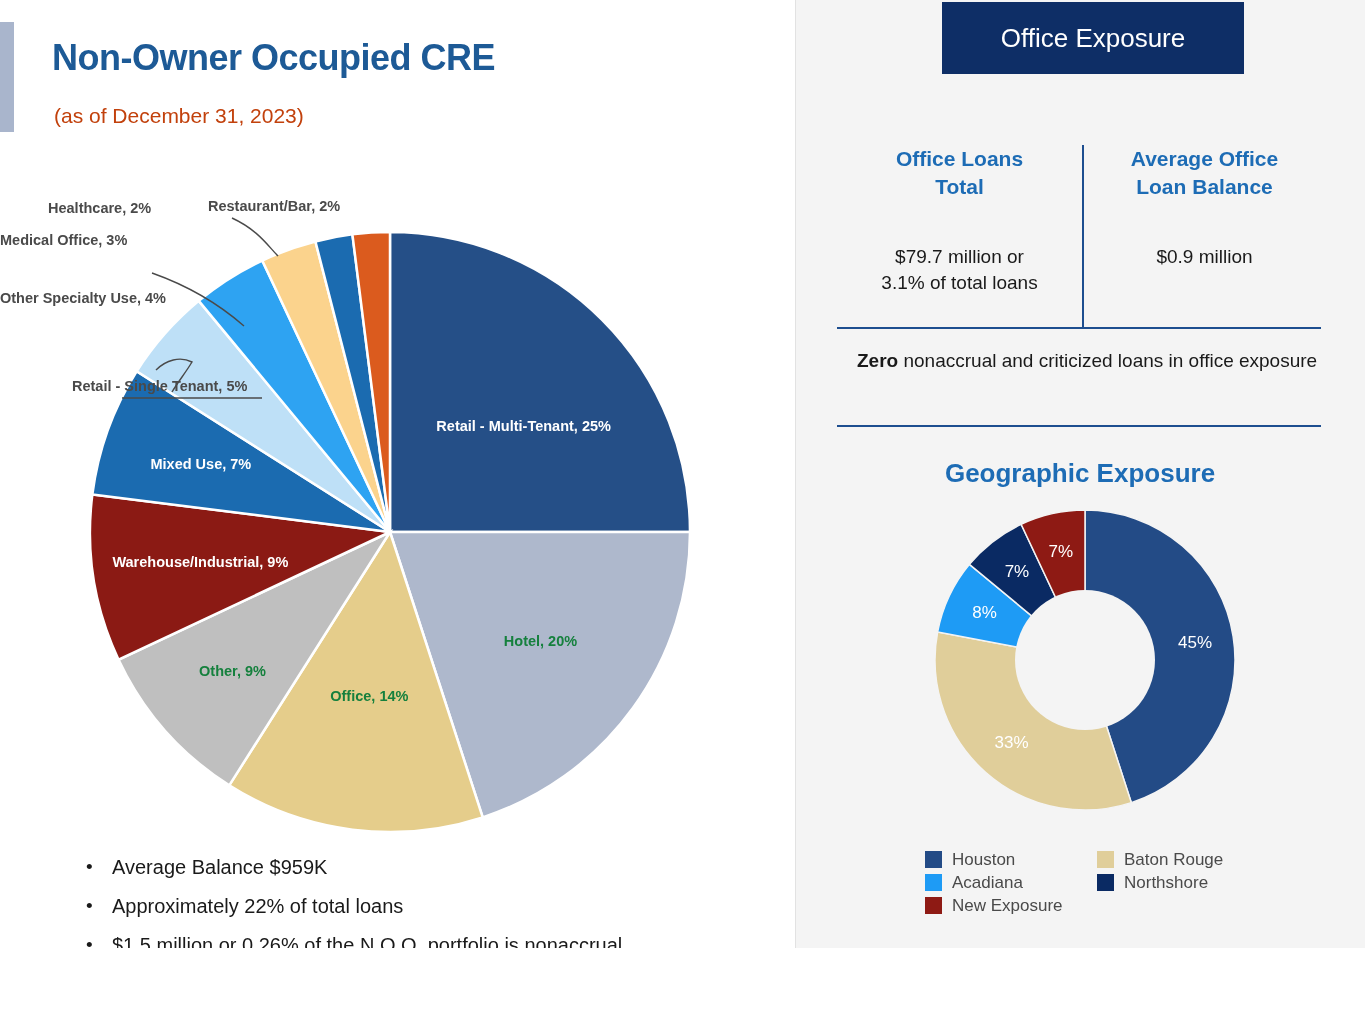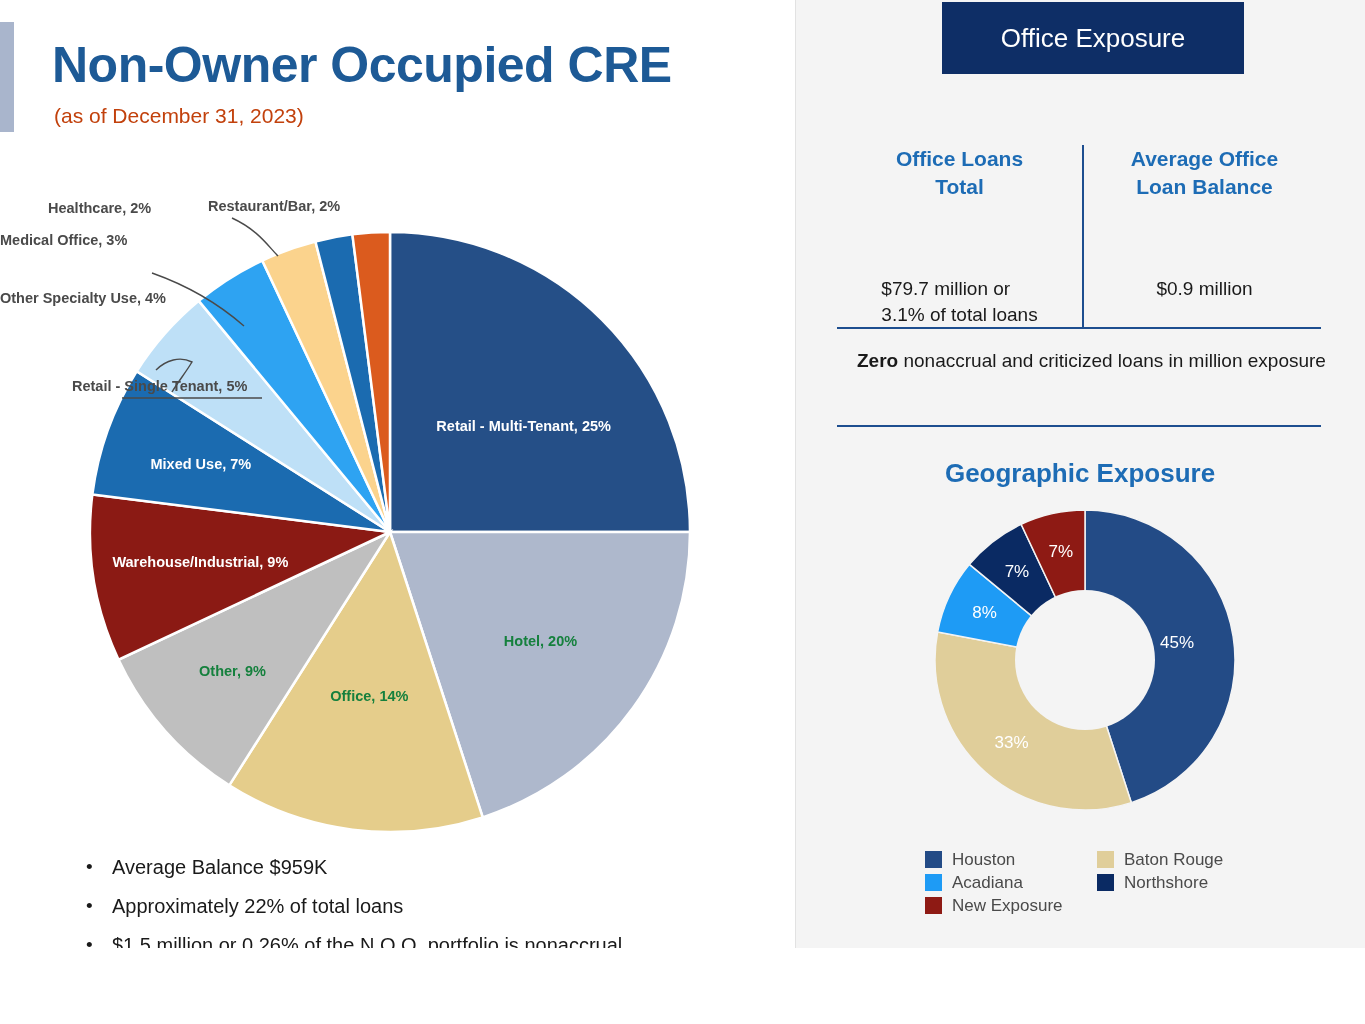--- a/index.html
+++ b/index.html
@@ -10,21 +10,21 @@
     -webkit-font-smoothing:antialiased;
   }
   
   .accent-bar{
     position:absolute;left:0;top:22px;width:14px;height:110px;
     background:#A9B5CC;
   }
   
   .title{
     position:absolute;left:52px;top:38px;
-    font-size:50px;font-weight:bold;color:#1D5A96;
+    font-size:36px;font-weight:bold;color:#1D5A96;
     letter-spacing:-0.5px;line-height:1.1;white-space:nowrap;
   }
   .subtitle{
     position:absolute;left:54px;top:104px;
     font-size:21px;color:#c2410c;font-weight:normal;white-space:nowrap;
   }
   
   .pie-wrap{position:absolute;left:0;top:160px;width:790px;height:700px;}
   .pie-svg{position:absolute;left:0;top:0;}
   .pie-label{
@@ -53,26 +53,26 @@
     position:absolute;left:147px;top:2px;width:302px;height:72px;
     background:#0E2E66;color:#ffffff;
     display:flex;align-items:center;justify-content:center;
     font-size:26px;font-weight:normal;
   }
   
   .stats{
     position:absolute;left:42px;top:145px;width:490px;height:180px;
     display:flex;
   }
-  .stat-col{flex:1;display:flex;flex-direction:column;align-items:center;gap:32px;}
+  .stat-col{flex:1;display:flex;flex-direction:column;align-items:center;}
   .stat-head{
     font-size:21px;font-weight:bold;color:#1D6CB5;text-align:center;line-height:1.35;
   }
   .stat-value{
-    margin-top:42px;font-size:19px;color:#1A1A1A;line-height:1.4;
+    margin-top:42px;font-size:19px;color:#1A1A1A;text-align:center;line-height:1.4;
   }
   .stat-vrule{
     position:absolute;left:245px;top:0;width:2px;height:182px;background:#1D4E8F;
   }
   .hrule{
     position:absolute;left:42px;width:484px;height:2px;background:#1D4E8F;
   }
   .zero-note{
     position:absolute;left:62px;top:348px;width:470px;
     font-size:19px;color:#1A1A1A;line-height:1.35;
@@ -184,40 +184,40 @@
       </div>
       <div class="stat-value">
         <span>$0.9 million</span>
       </div>
     </div>
   </div>
 
   <div class="hrule" style="top:327px"></div>
 
   <div class="zero-note">
-    <b>Zero</b><span> nonaccrual and criticized loans in million exposure</span>
+    <b>Zero</b><span> nonaccrual and criticized loans in office exposure</span>
   </div>
 
   <div class="hrule" style="top:425px"></div>
 
   <div class="geo-title">Geographic Exposure</div>
 
   <div class="donut-wrap">
     <svg width="300" height="300" viewBox="0 0 300 300">
       <g id="donut-slices">
           <path d="M 150 150 L 150 0 A 150 150 0 0 1 196.3525491562421 292.658477444273 Z" fill="#234B86" stroke="#F4F4F4" stroke-width="1.5"></path>
           <path d="M 150 150 L 196.3525491562421 292.658477444273 A 150 150 0 0 1 2.6569123906967036 121.89280281214128 Z" fill="#E0CE9A" stroke="#F4F4F4" stroke-width="1.5"></path>
           <path d="M 150 150 L 2.6569123906967036 121.89280281214128 A 150 150 0 0 1 34.42301358363164 54.3864015376965 Z" fill="#1E9BF5" stroke="#F4F4F4" stroke-width="1.5"></path>
           <path d="M 150 150 L 34.42301358363164 54.3864015376965 A 150 150 0 0 1 86.13310626523906 14.275942130097093 Z" fill="#0A2A63" stroke="#F4F4F4" stroke-width="1.5"></path>
           <path d="M 150 150 L 86.13310626523906 14.275942130097093 A 150 150 0 0 1 149.99999999999997 0 Z" fill="#8E1A14" stroke="#F4F4F4" stroke-width="1.5"></path>
         </g>
       <circle cx="150" cy="150" r="70" fill="#F4F4F4"></circle>
     </svg>
     <div id="donut-labels">
-        <div class="donut-label light" style="left: 242px; top: 132.636px; transform: translate(-50%, -50%);">45%</div>
+        <div class="donut-label light" style="left: 260px; top: 132.636px; transform: translate(-50%, -50%);">45%</div>
         <div class="donut-label light" style="left: 76.5944px; top: 233.262px; transform: translate(-50%, -50%);">33%</div>
         <div class="donut-label light" style="left: 49.5642px; top: 102.738px; transform: translate(-50%, -50%);">8%</div>
         <div class="donut-label light" style="left: 81.9673px; top: 62.2928px; transform: translate(-50%, -50%);">7%</div>
         <div class="donut-label light" style="left: 125.786px; top: 41.6732px; transform: translate(-50%, -50%);">7%</div>
       </div>
   </div>
 
   <div class="legend" id="geo-legend">
       <div class="legend-item">
         <span class="legend-swatch" style="background: rgb(35, 75, 134);"></span>

